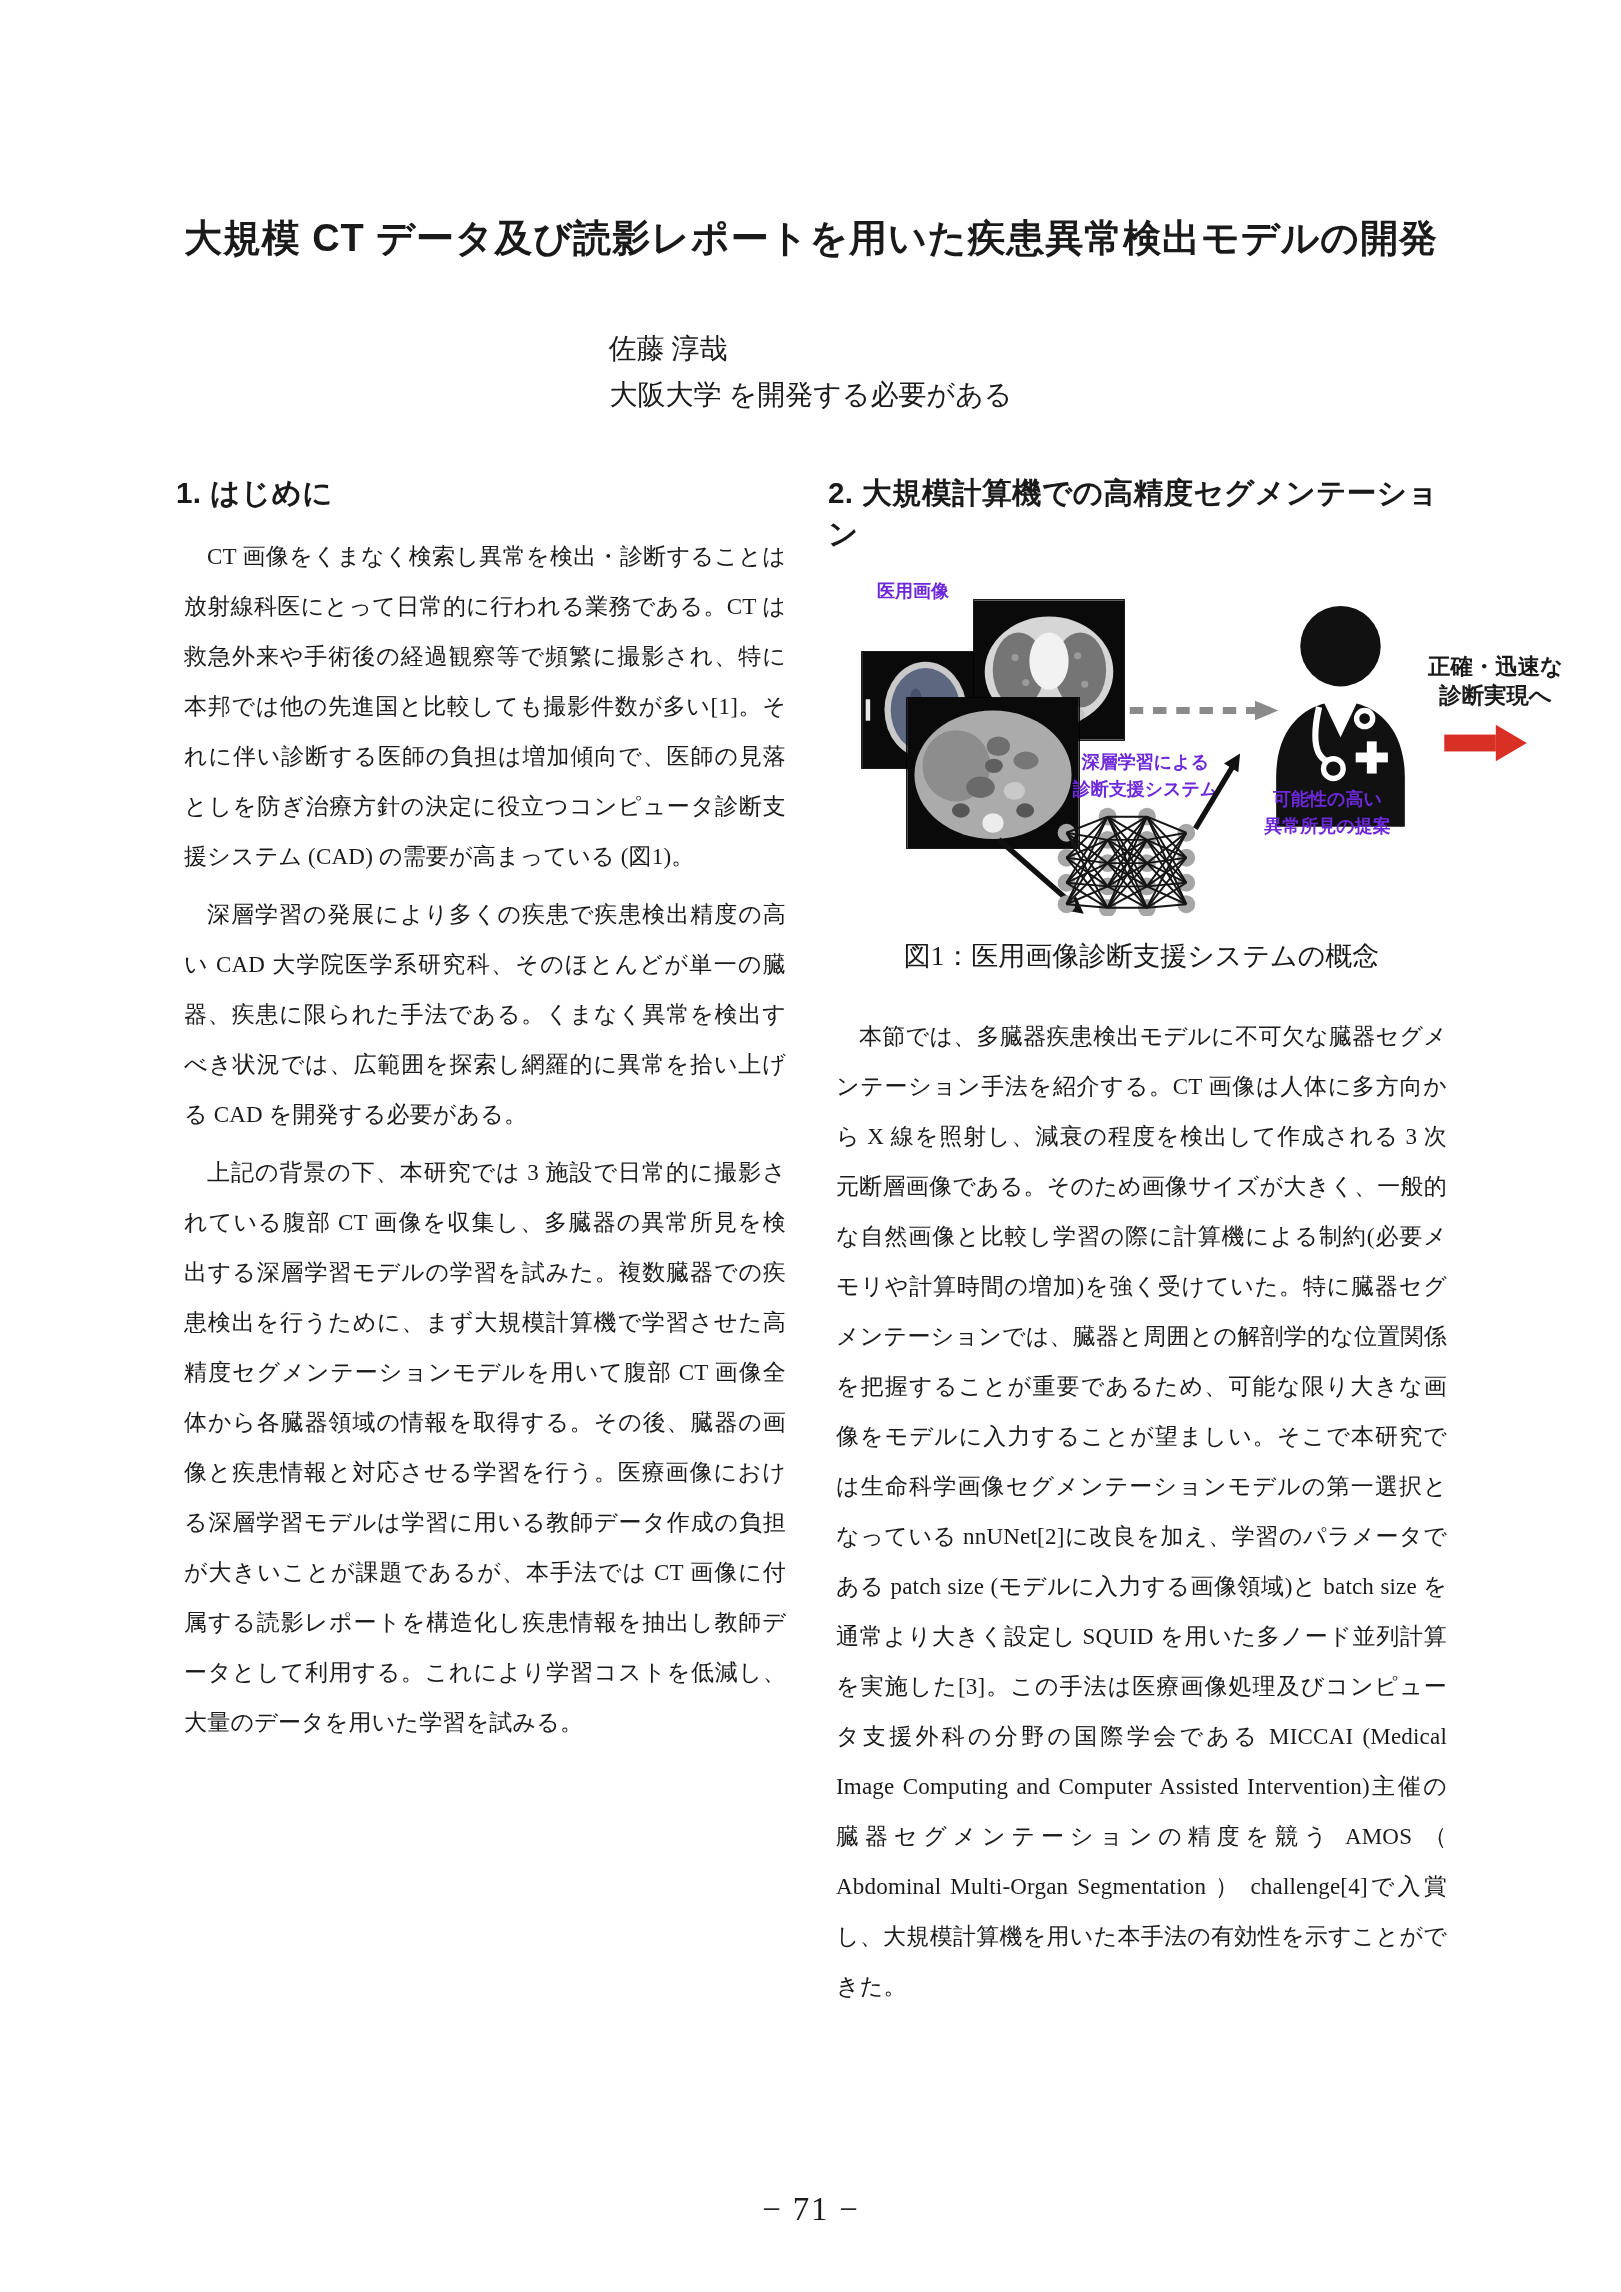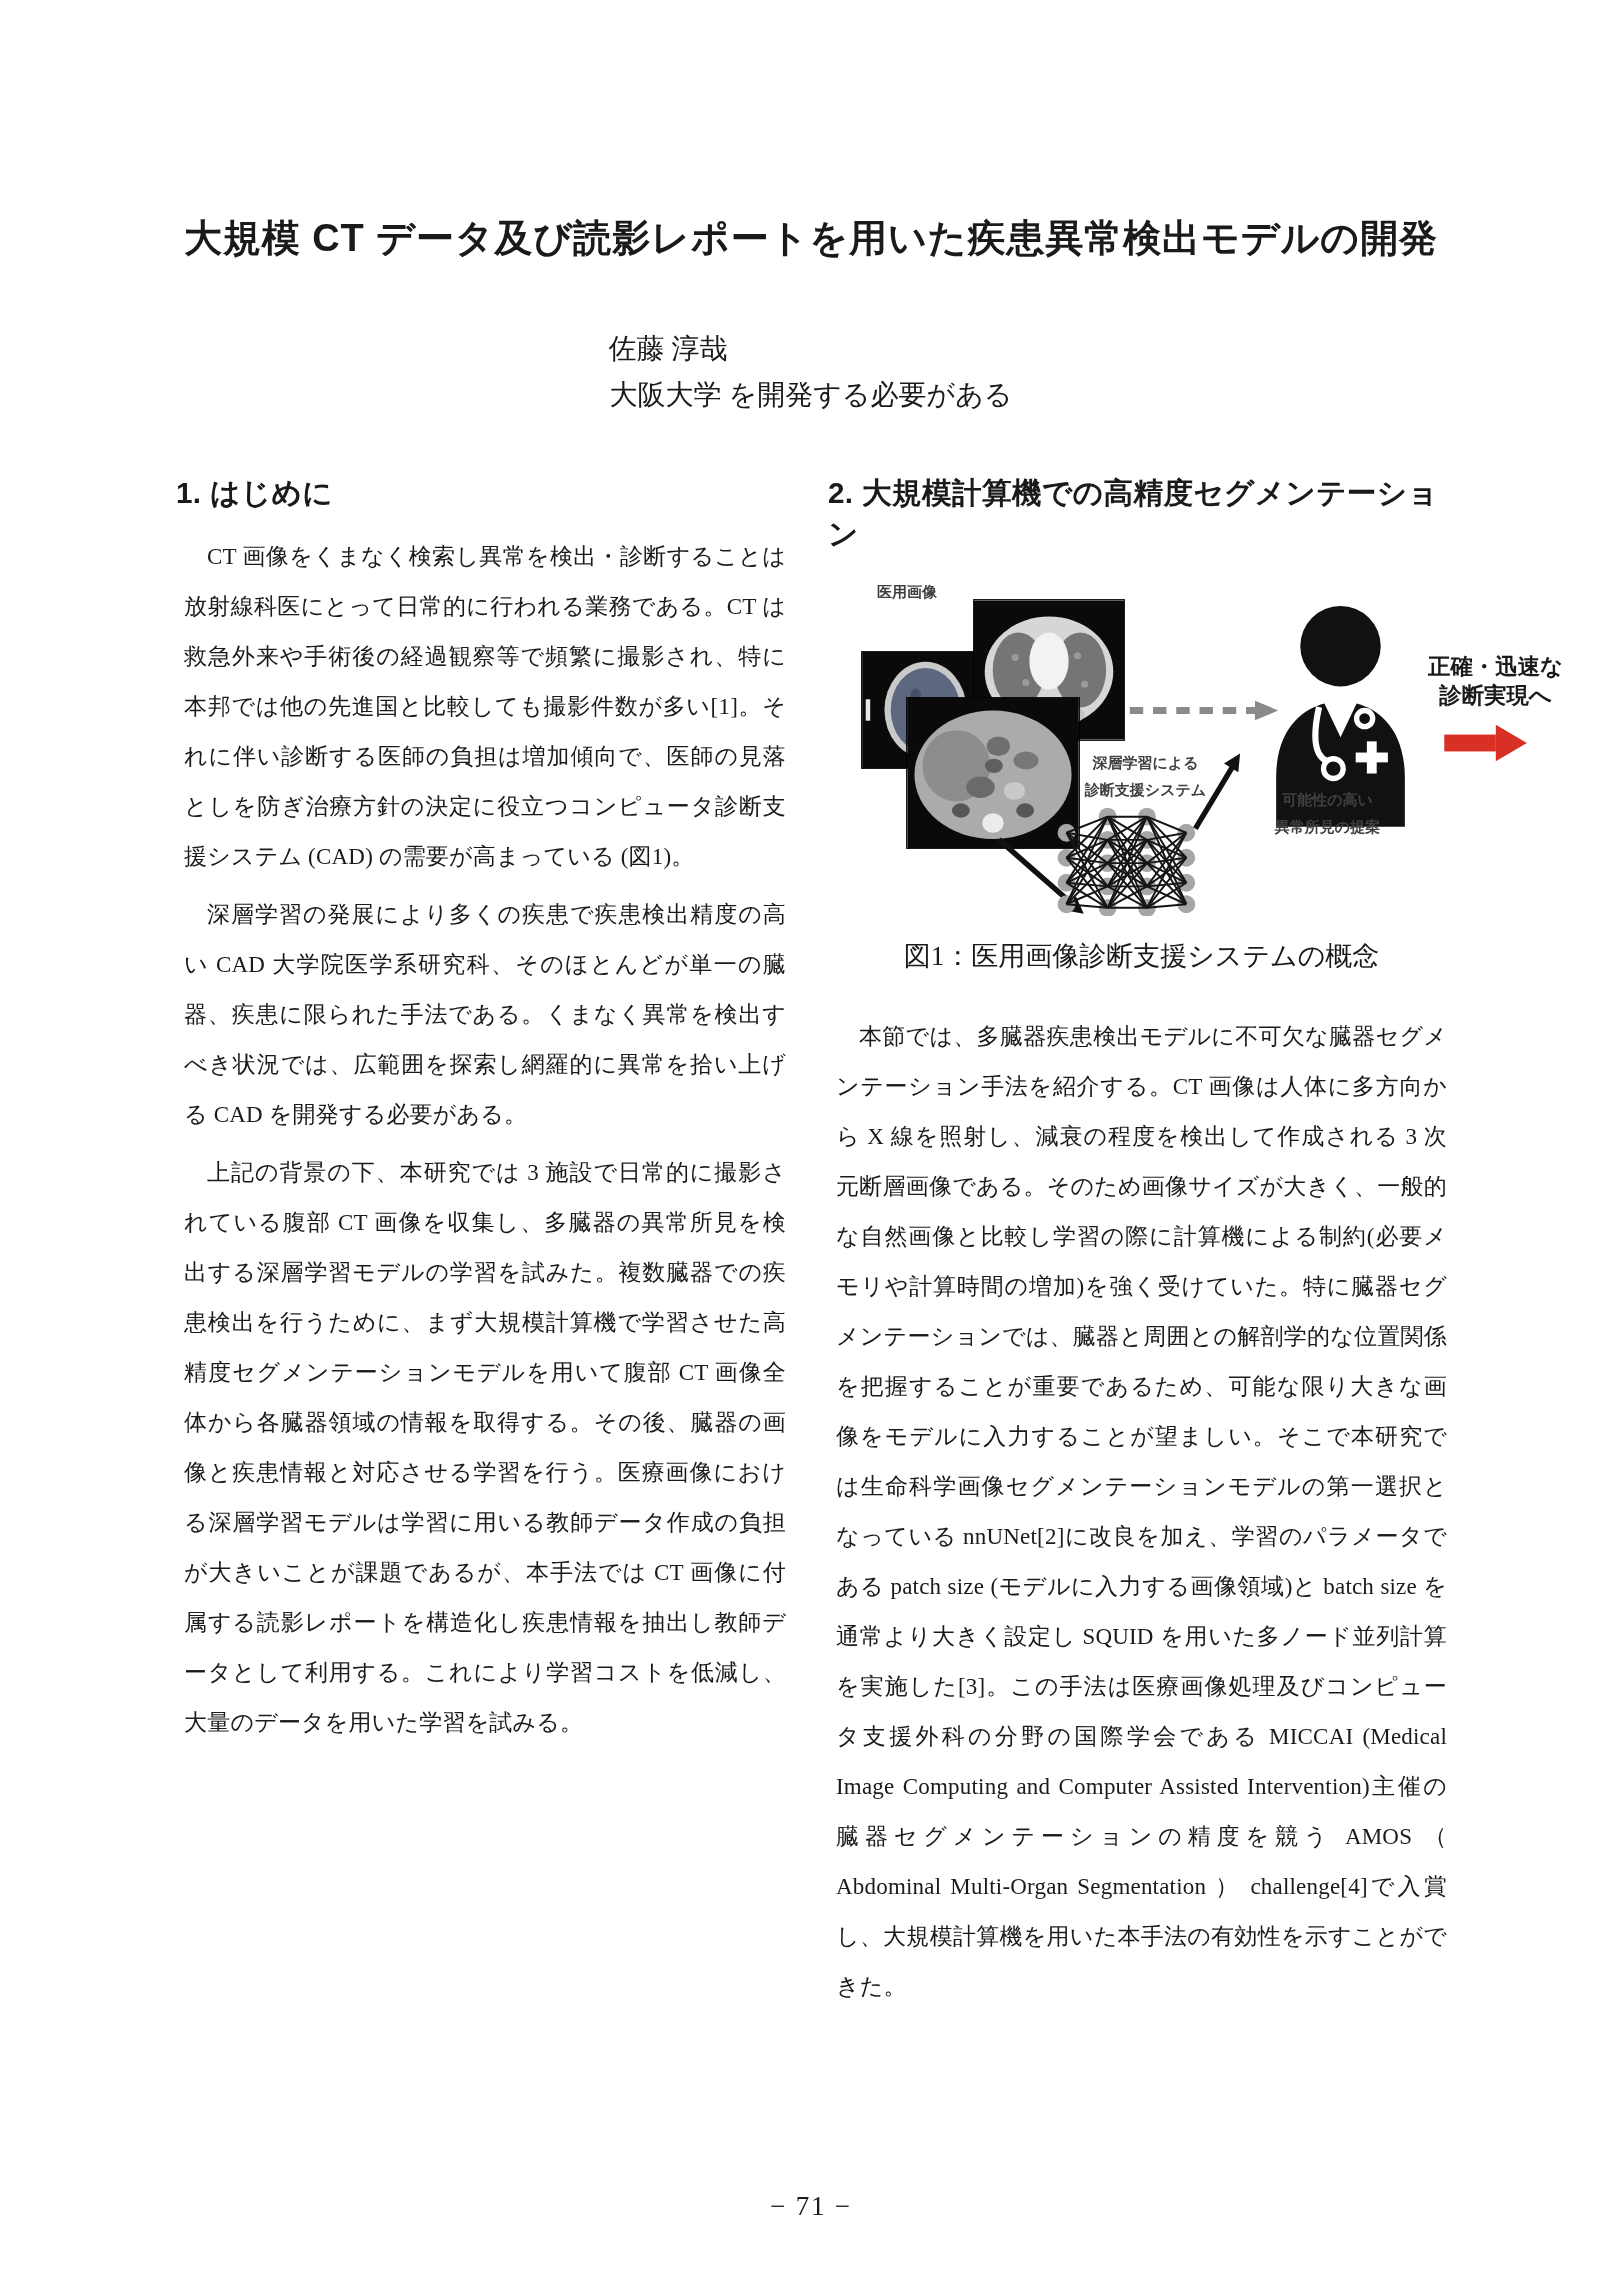--- a/index.html
+++ b/index.html
@@ -32,21 +32,21 @@
     font-size:23px;line-height:50px;text-align:justify;
     text-indent:1em;margin:8px;letter-spacing:0.2px;
   }
   
   .fig{
     position:relative;width:739px;height:358px;margin:5.4px 0 0 0;
   }
   .fig-label{
     position:absolute;
     font-family:"Liberation Sans","DejaVu Sans",sans-serif;
-    font-weight:700;color:#404040;font-size:15px;line-height:27px;
+    font-weight:700;color:#6d28d9;font-size:18px;line-height:27px;
     text-align:center;white-space:nowrap;
   }
   .lbl-medimg{left:49px;top:5.4px;}
   .lbl-dl{left:210px;top:176px;width:215px;}
   .lbl-suggest{left:419px;top:213px;width:161px;}
   .lbl-goal{
     position:absolute;left:587px;top:79px;width:161px;text-align:center;
     font-family:"Liberation Sans","DejaVu Sans",sans-serif;
     font-weight:700;font-size:22.4px;line-height:29px;
   }
@@ -59,21 +59,21 @@
   .arrow-red{position:absolute;left:616px;top:150px;}
   .arrow-diag{position:absolute;left:166px;top:262px;}
   .arrow-up{position:absolute;left:360px;top:177px;}
   .nn{position:absolute;left:226px;top:231px;}
   .fig-caption{
     width:627px;text-align:center;font-size:27px;margin:7.2px 0 0 0;
   }
   .after-fig{margin-top:38px;}
   .page-number{
     position:absolute;top:2191px;left:0;width:1622px;text-align:center;
-    font-size:27px;letter-spacing:1.8px;
+    font-size:33px;letter-spacing:1.8px;
   }
 </style>
 </head>
 <body>
 
 <h1 class="title">大規模 CT データ及び読影レポートを用いた疾患異常検出モデルの開発</h1>
 <div class="author">佐藤 淳哉</div>
 <div class="affiliation">大阪大学 を開発する必要がある</div>
 
 <div class="col col-left">

